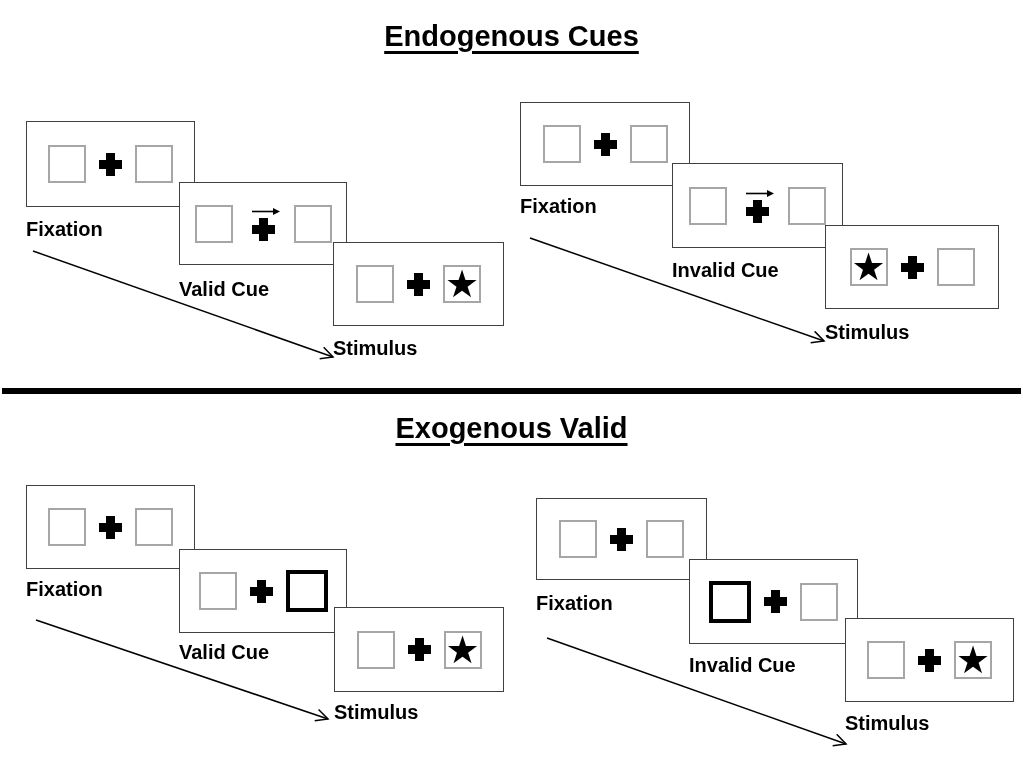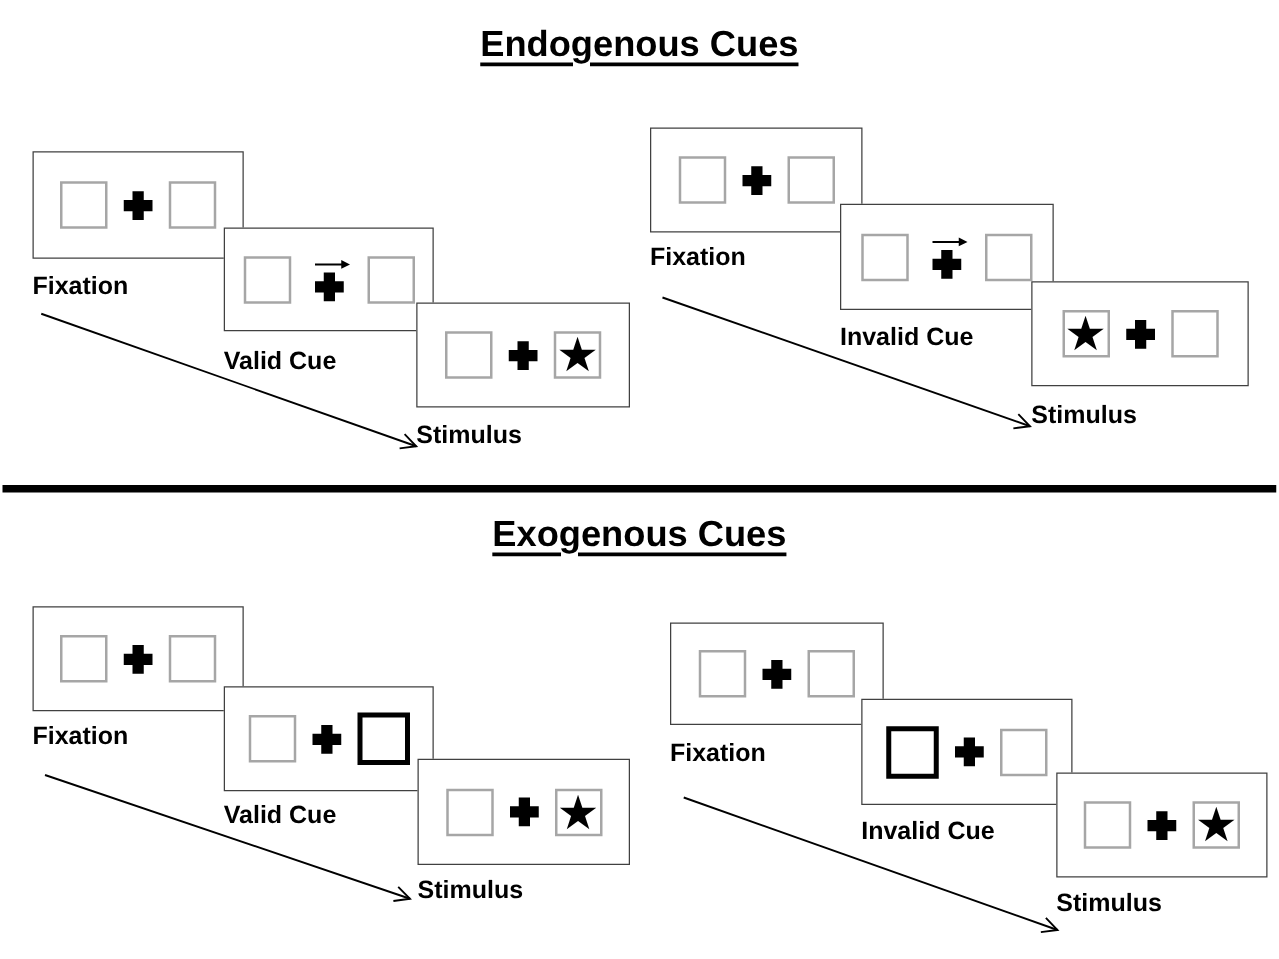--- a/index.html
+++ b/index.html
@@ -177,21 +177,21 @@
     </div>
     <div class="flabel" style="left:825px;top:321px;width:174px">Stimulus</div>
 
     <svg class="tarrow" style="left:526px;top:232px" width="308" height="118">
       <line x1="4" y1="6" x2="298" y2="109" stroke="#000" stroke-width="1.5" marker-end="url(#ah)"></line>
     </svg>
   </div>
 
   <div class="divider"></div>
 
-  <div class="title" style="top:412px">Exogenous Cues</div>
+  <div class="title" style="top:412px">Exogenous Valid</div>
 
   <div>
     <div class="panel" style="left:26px;top:485px;width:169px;height:84px">
       <div class="sq"></div>
       <div class="cross"></div>
       <div class="sq"></div>
     </div>
     <div class="flabel" style="left:26px;top:578px;width:169px">Fixation</div>
 
     <div class="panel" style="left:179px;top:549px;width:168px;height:84px">

